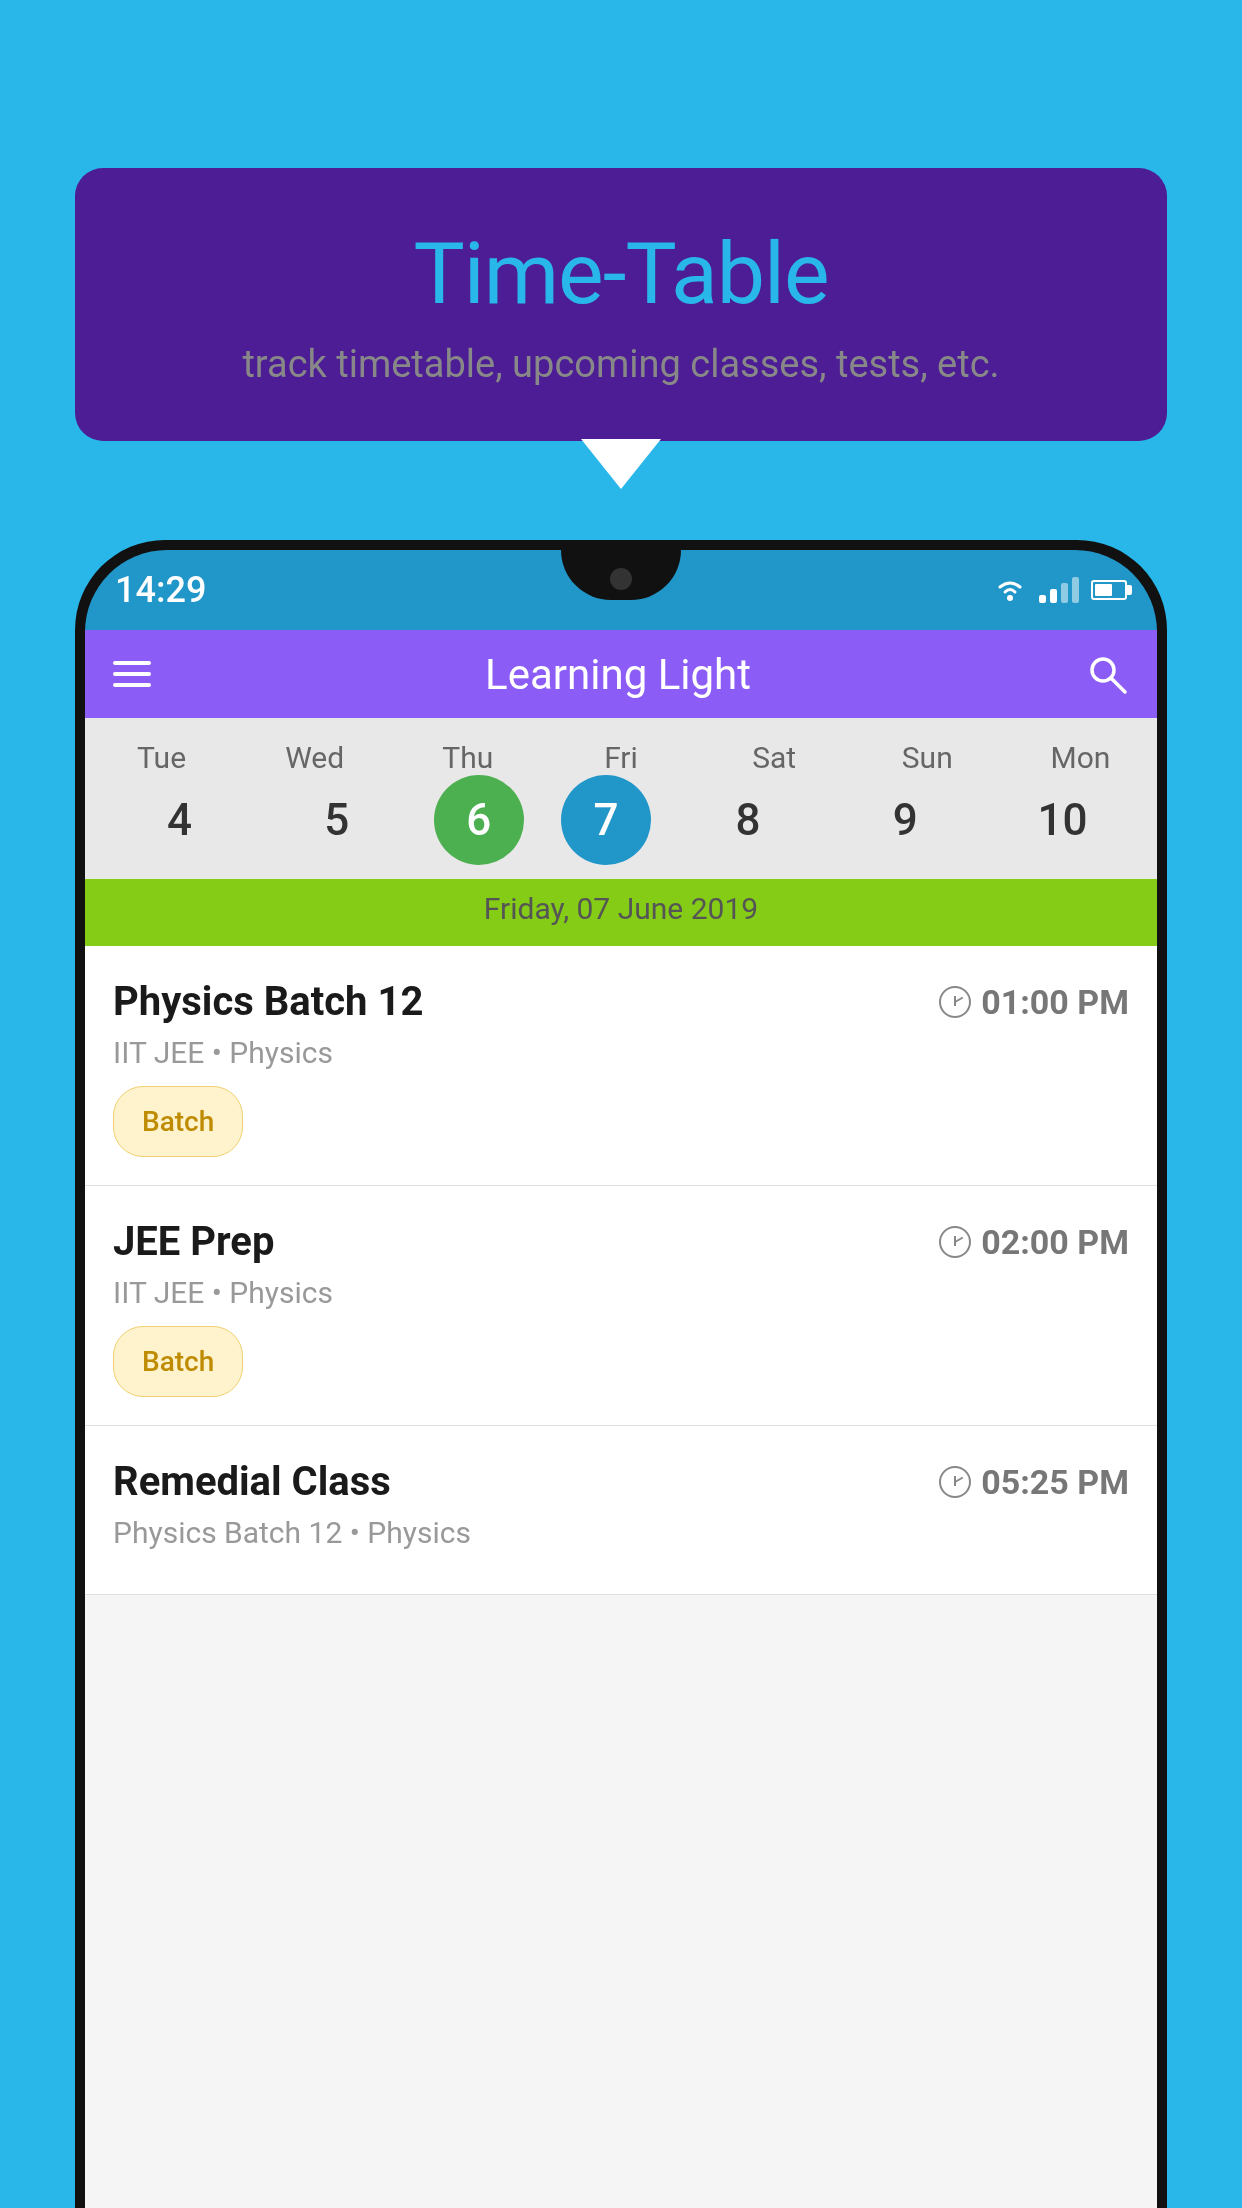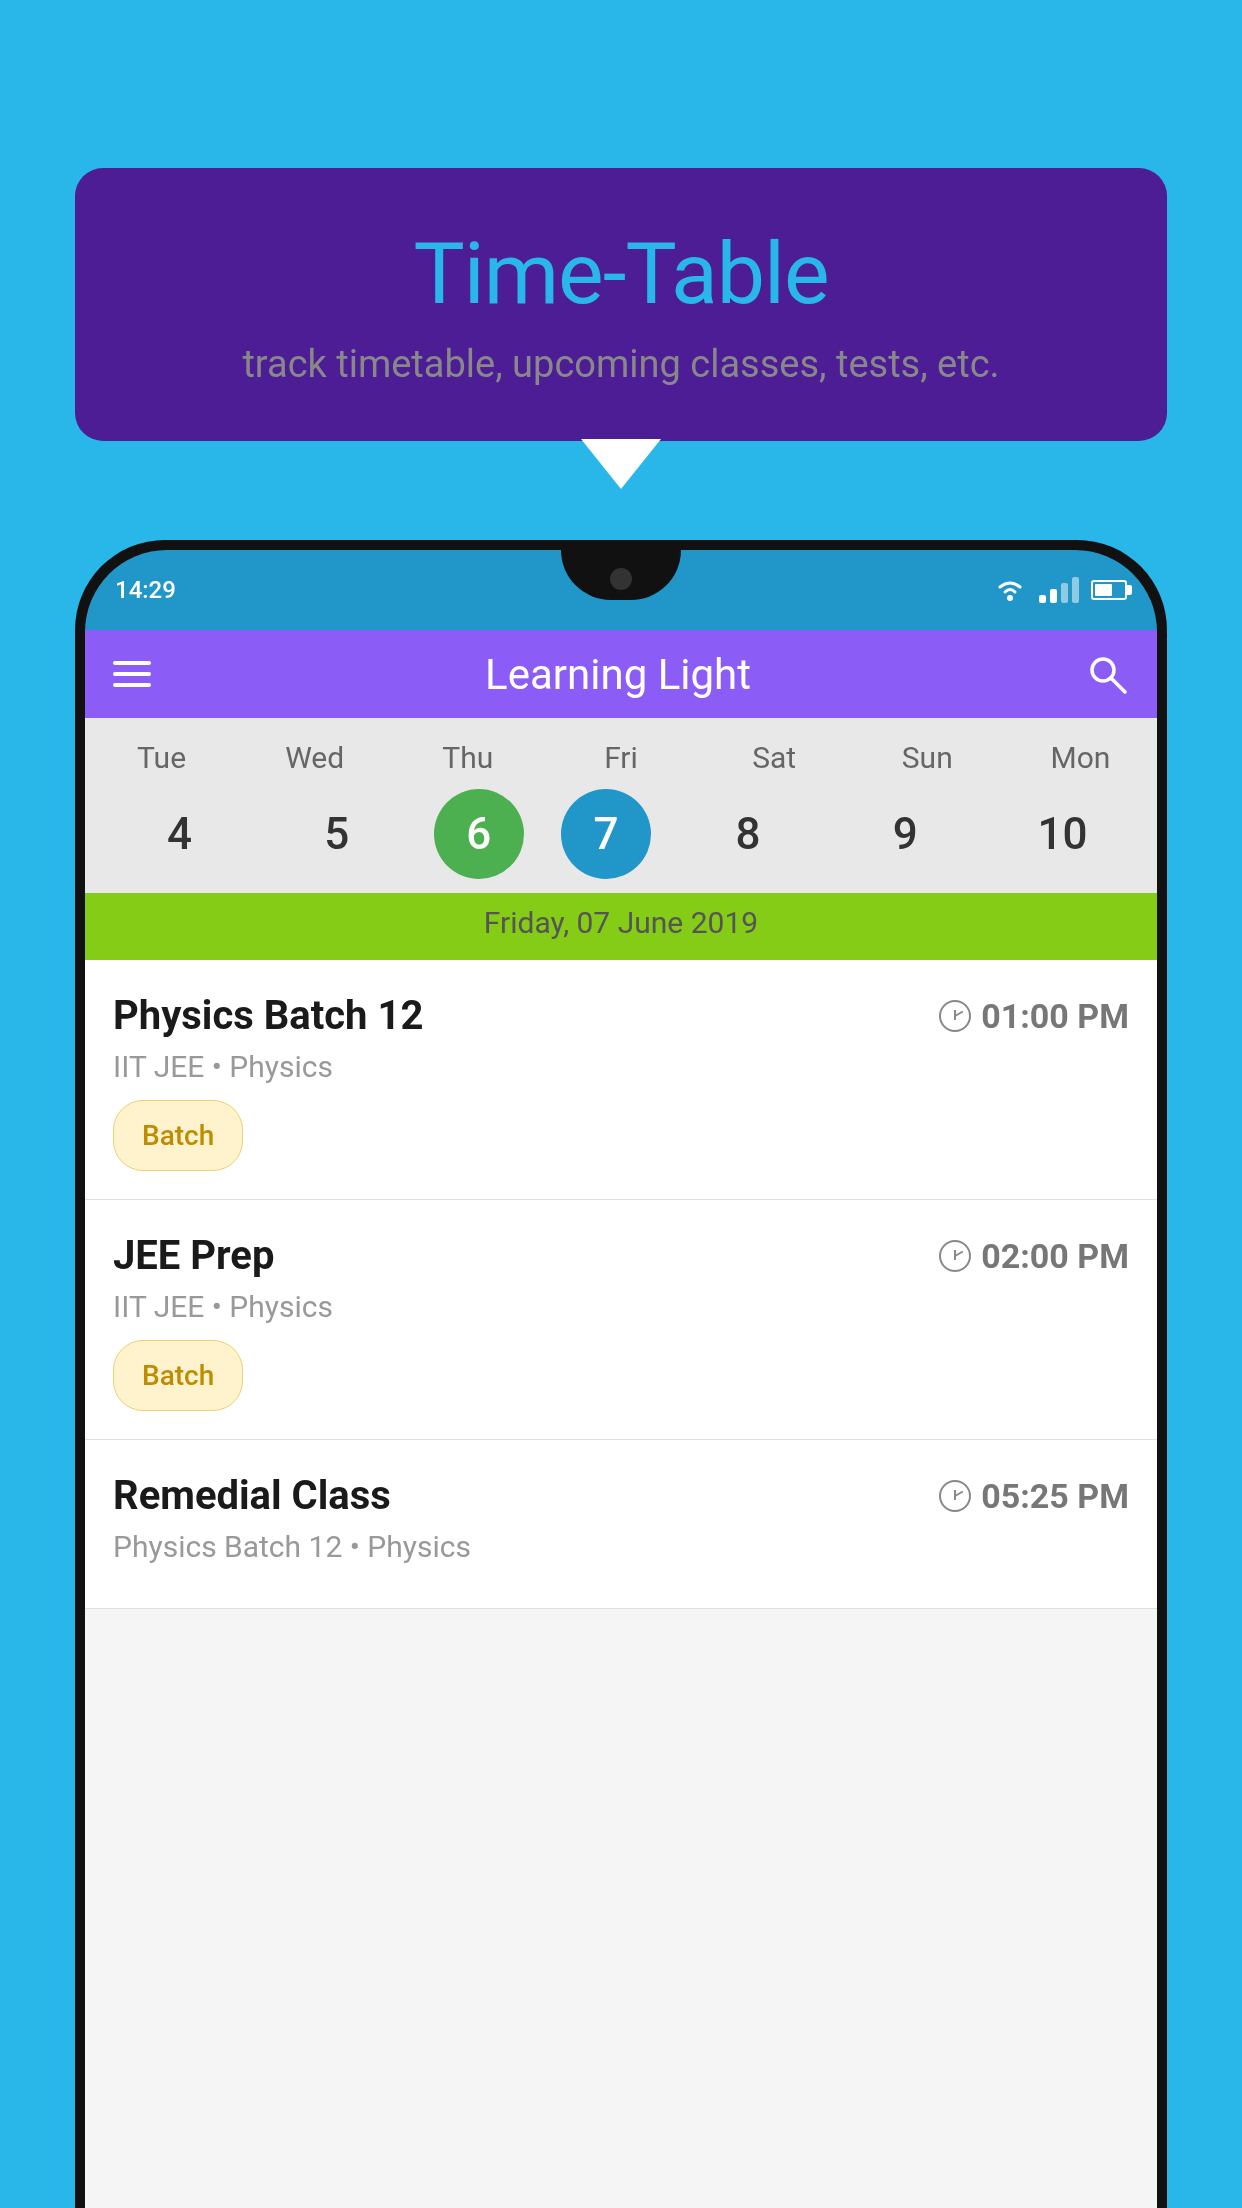--- a/index.html
+++ b/index.html
@@ -111,21 +111,21 @@
       transform: translateX(-50%);
       width: 22px;
       height: 22px;
       background: #333;
       border-radius: 50%;
       z-index: 12;
     }
 
     .status-time {
       color: #fff;
-      font-size: 24px;
+      font-size: 36px;
       font-weight: 500;
       z-index: 10;
     }
 
     .status-icons {
       display: flex;
       align-items: center;
       gap: 12px;
       z-index: 10;
     }
@@ -221,21 +221,20 @@
     
     .calendar-strip {
       background: #e8e8e8;
       padding: 22px 0 0 0;
     }
 
     .day-headers {
       display: flex;
       justify-content: space-around;
       padding: 0 0;
-      margin-bottom: 14px;
       align-items: flex-end;
     }
 
     .day-header {
       width: 120px;
       text-align: center;
       font-size: 30px;
       color: #666;
       font-weight: 400;
     }

